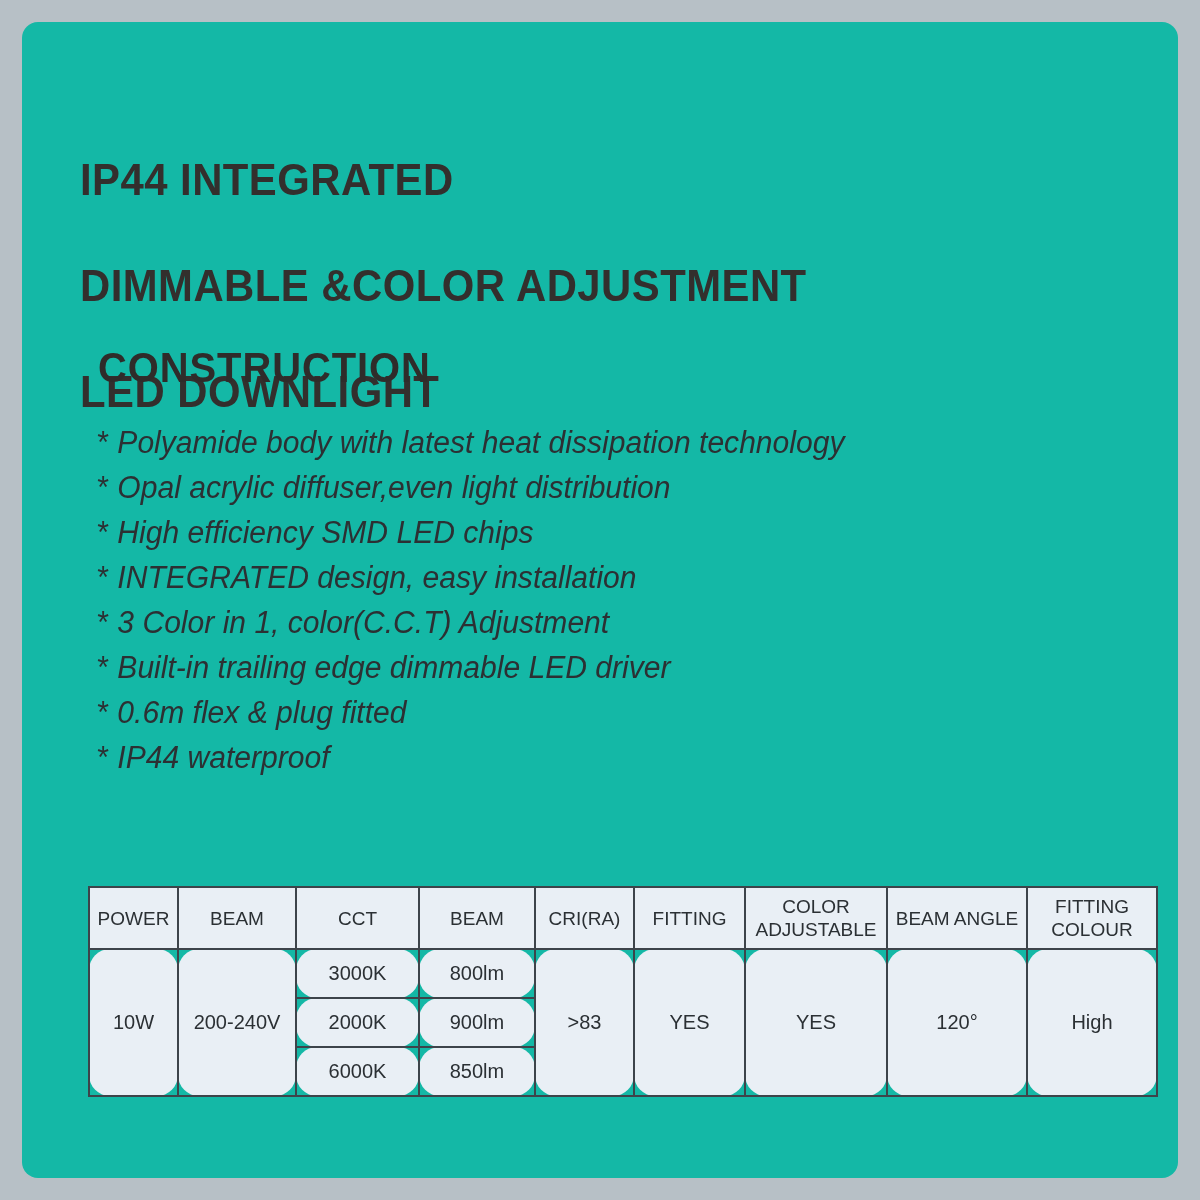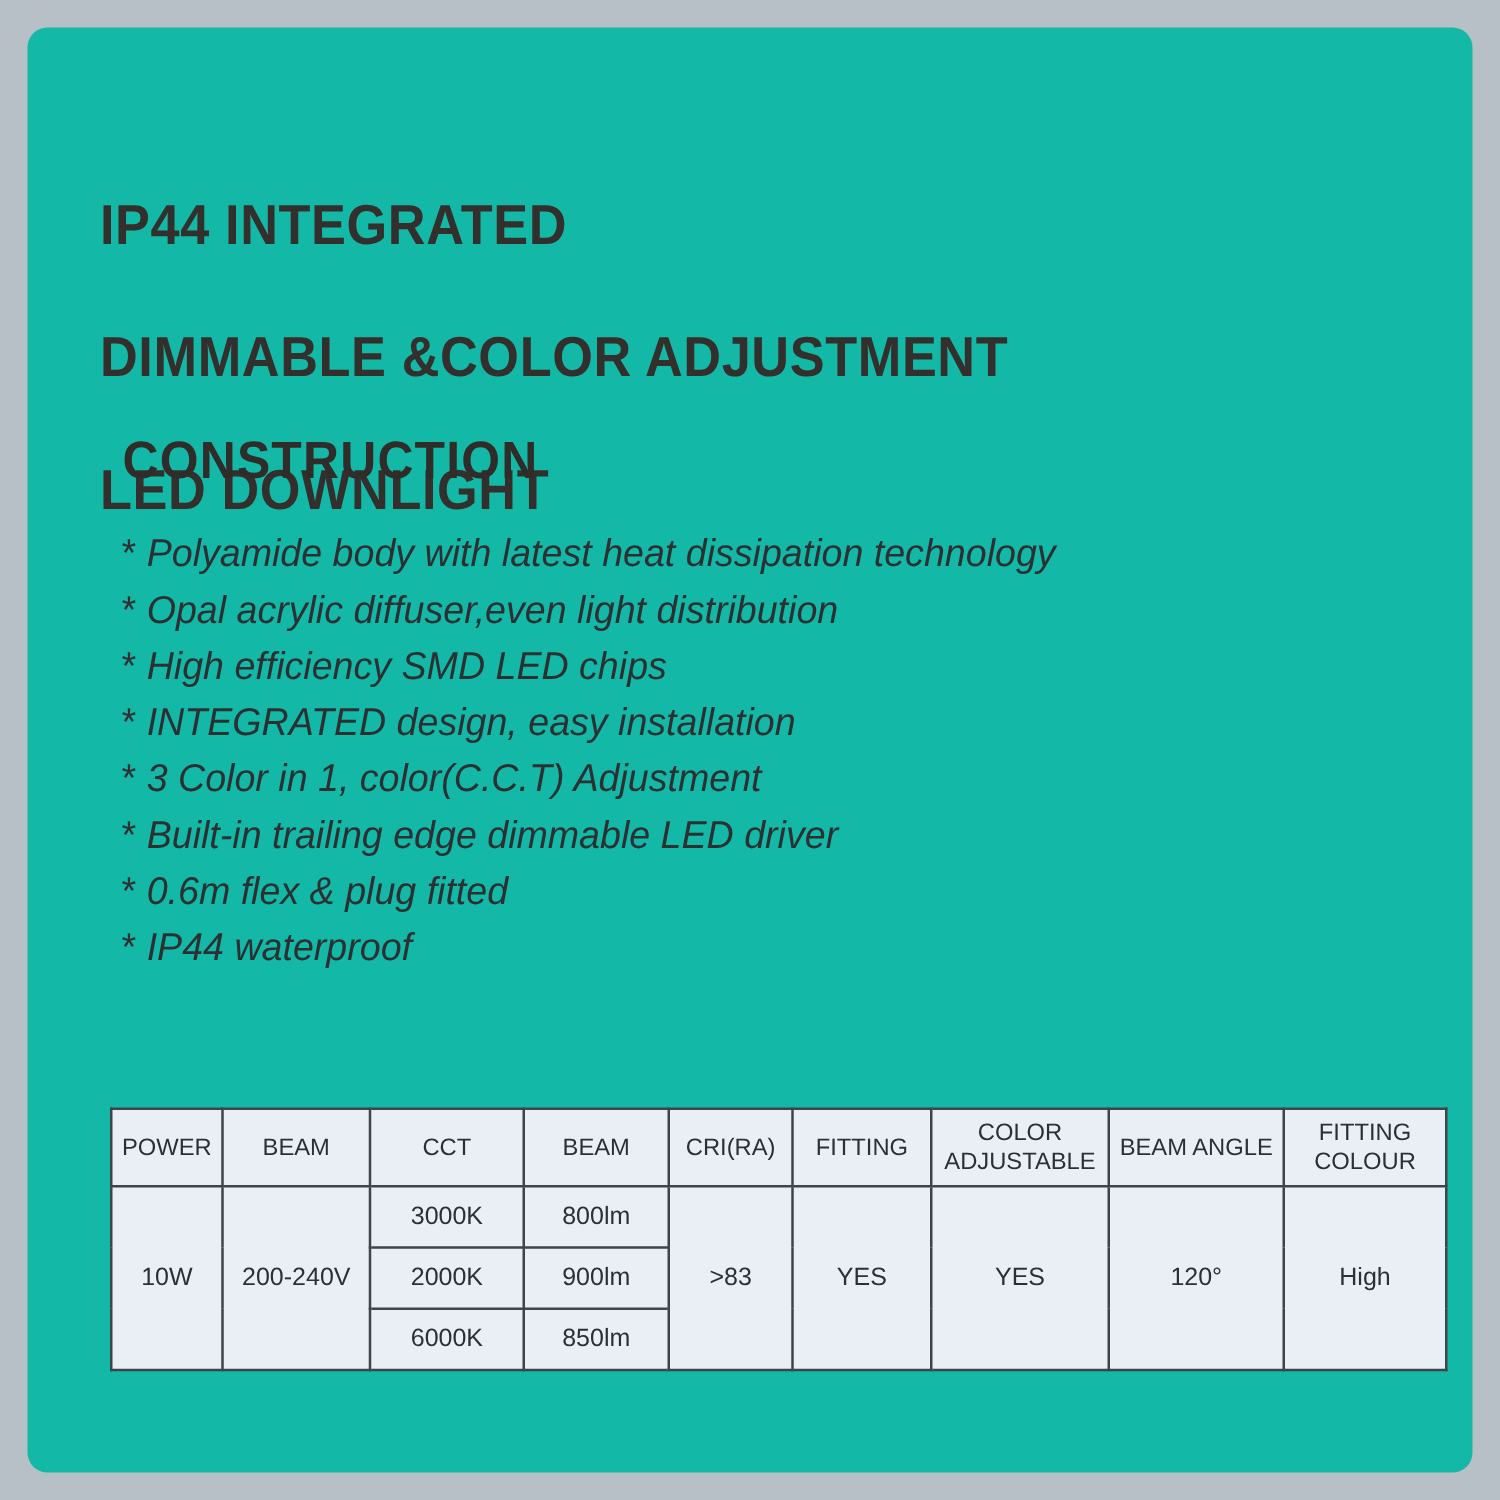--- a/index.html
+++ b/index.html
@@ -94,20 +94,21 @@
     font-size: 19px;
     line-height: 23px;
     padding: 2px 2px;
     background: #e9eff5;
   }
   .spec-table thead th {
     height: 56px;
   }
   .spec-table tbody td {
     height: 43px;
+    border-radius: 21px;
   }
   td.tall, td.sub {
     font-size: 20px;
   }
   .col-power   { width: 89px; }
   .col-input   { width: 118px; }
   .col-cct     { width: 123px; }
   .col-lumen   { width: 116px; }
   .col-cri     { width: 99px; }
   .col-dim     { width: 111px; }

